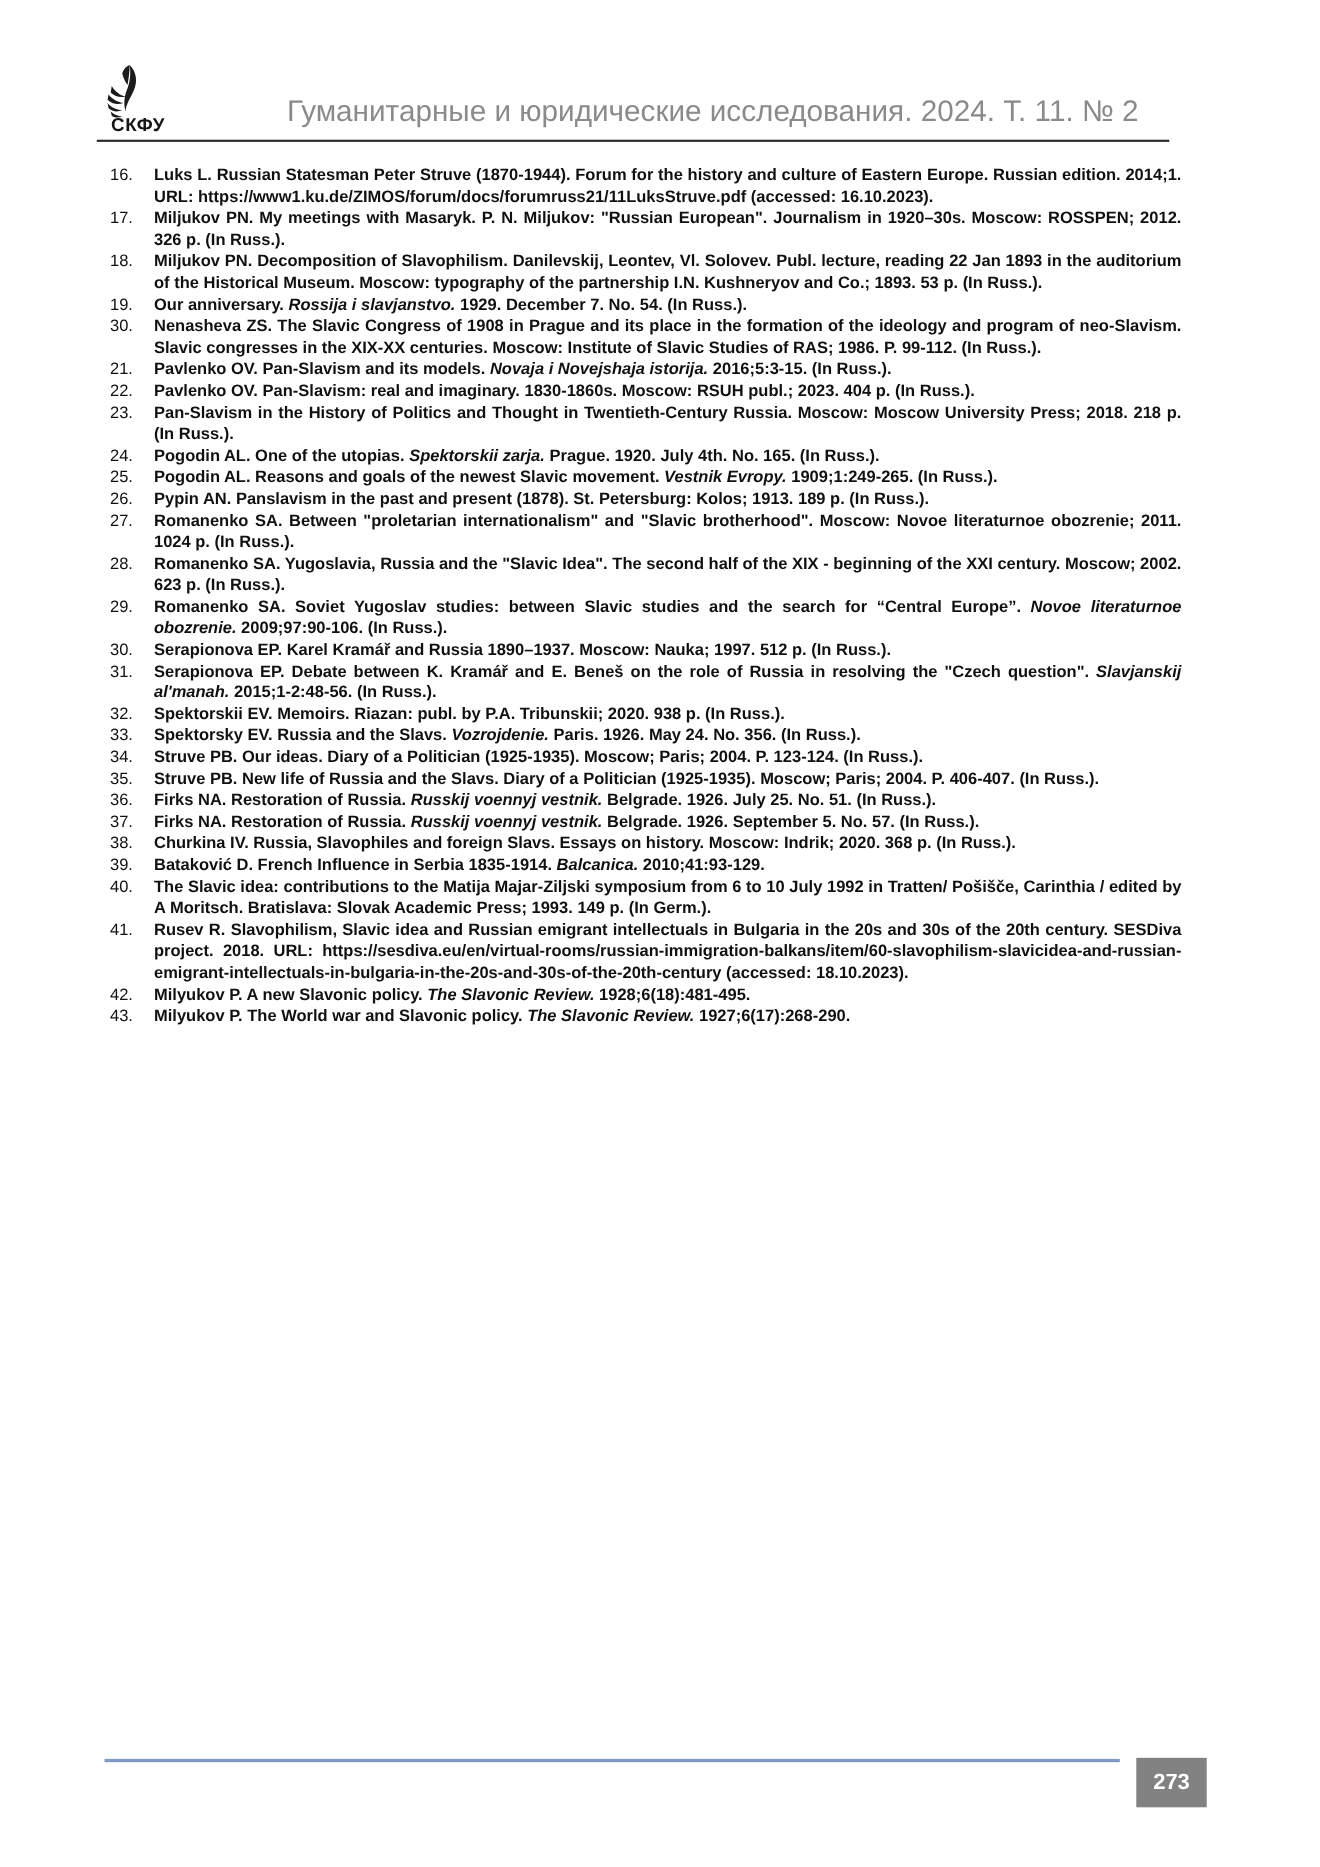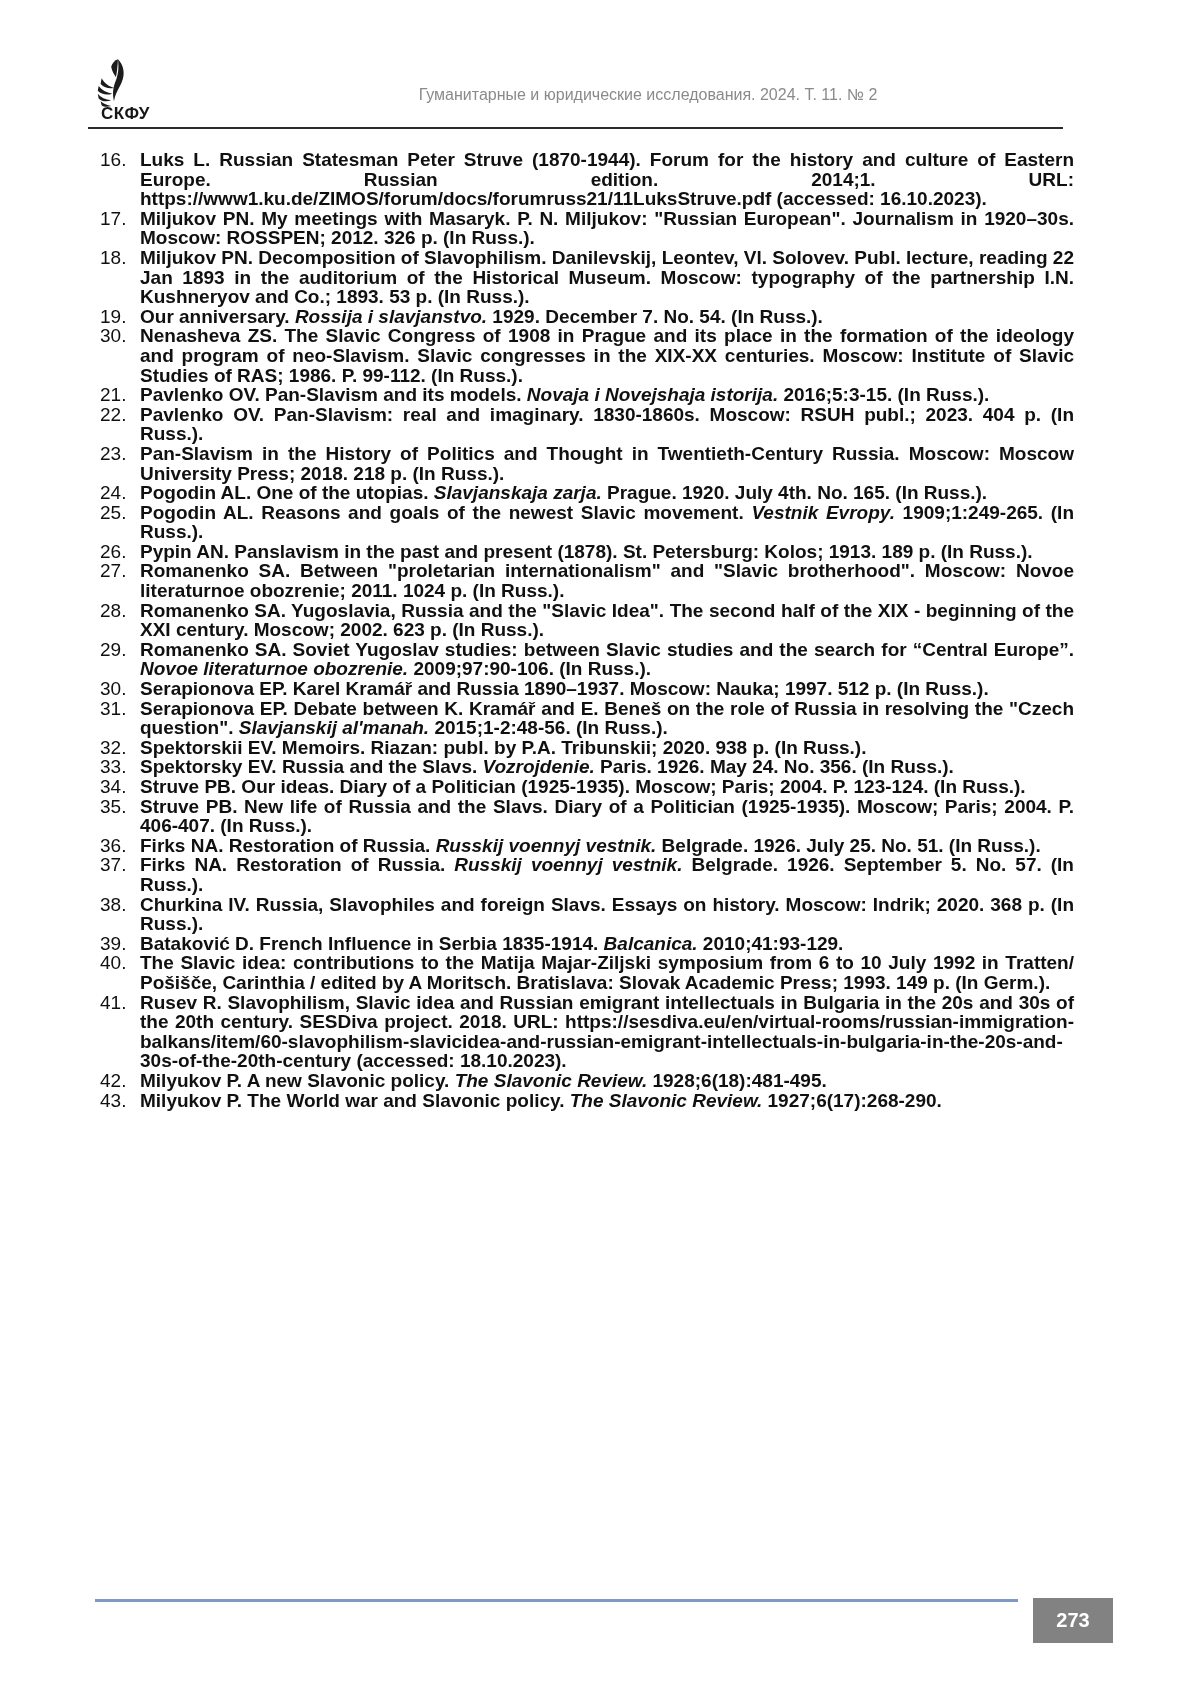--- a/index.html
+++ b/index.html
@@ -11,45 +11,45 @@
   .page{position:absolute;inset:0;overflow:hidden;border-radius:23px;}
 
   
   .logo-svg{position:absolute;left:92px;top:57px;width:46px;height:56px;}
   .logo-text{
     position:absolute;left:101px;top:104px;
     font-size:17px;font-weight:bold;color:#161616;letter-spacing:.5px;
   }
   .journal-title{
     position:absolute;left:648px;top:86px;transform:translateX(-50%);
-    white-space:nowrap;font-size:16px;color:var(--title-gray,#8a8a8a);
+    white-space:nowrap;font-size:27px;color:var(--title-gray,#8a8a8a);
   }
   .header-rule{
     position:absolute;left:88px;top:127px;width:975px;height:2px;
     background:var(--header-line,#2b2b2b);
   }
 
   
   .refs{
     position:absolute;left:100px;top:150px;width:974px;
     margin:0;padding:0;list-style:none;
-    font-size:19px;line-height:19.6px;color:#101010;
+    font-size:15px;line-height:19.6px;color:#101010;
   }
   .ref{display:flex;}
   .num{flex:0 0 40px;}
   .txt{flex:1;text-align:justify;overflow-wrap:break-word;font-weight:bold;}
   .it{font-style:italic;}
 
   
   .footer-rule{
     position:absolute;left:95px;top:1599px;width:923px;height:3px;
     background:var(--footer-line,#7e9ac4);
   }
   .page-badge{
-    position:absolute;left:1033px;top:1598px;width:80px;height:45px;
+    position:absolute;left:1033px;top:1598px;width:64px;height:45px;
     background:var(--badge-gray,#828282);
     display:flex;align-items:center;justify-content:center;
     color:#ffffff;font-size:20px;font-weight:bold;
   }
 </style>
 </head>
 <body>
 
 <div class="page">
 
@@ -97,21 +97,21 @@
       <li class="ref">
         <span class="num">22.</span>
         <div class="txt"><span>Pavlenko OV. Pan-Slavism: real and imaginary. 1830-1860s. Moscow: RSUH publ.; 2023. 404 p. (In Russ.).</span></div>
       </li>
       <li class="ref">
         <span class="num">23.</span>
         <div class="txt"><span>Pan-Slavism in the History of Politics and Thought in Twentieth-Century Russia. Moscow: Moscow University Press; 2018. 218 p. (In Russ.).</span></div>
       </li>
       <li class="ref">
         <span class="num">24.</span>
-        <div class="txt"><span>Pogodin AL. One of the utopias. </span><span class="it">Slavjanskaja zarja.</span><span> Prague. 1920. July 4th. No. 165. (In Russ.).</span></div>
+        <div class="txt"><span>Pogodin AL. One of the utopias. </span><span class="it">Spektorskii zarja.</span><span> Prague. 1920. July 4th. No. 165. (In Russ.).</span></div>
       </li>
       <li class="ref">
         <span class="num">25.</span>
         <div class="txt"><span>Pogodin AL. Reasons and goals of the newest Slavic movement. </span><span class="it">Vestnik Evropy.</span><span> 1909;1:249-265. (In Russ.).</span></div>
       </li>
       <li class="ref">
         <span class="num">26.</span>
         <div class="txt"><span>Pypin AN. Panslavism in the past and present (1878). St. Petersburg: Kolos; 1913. 189 p. (In Russ.).</span></div>
       </li>
       <li class="ref">

